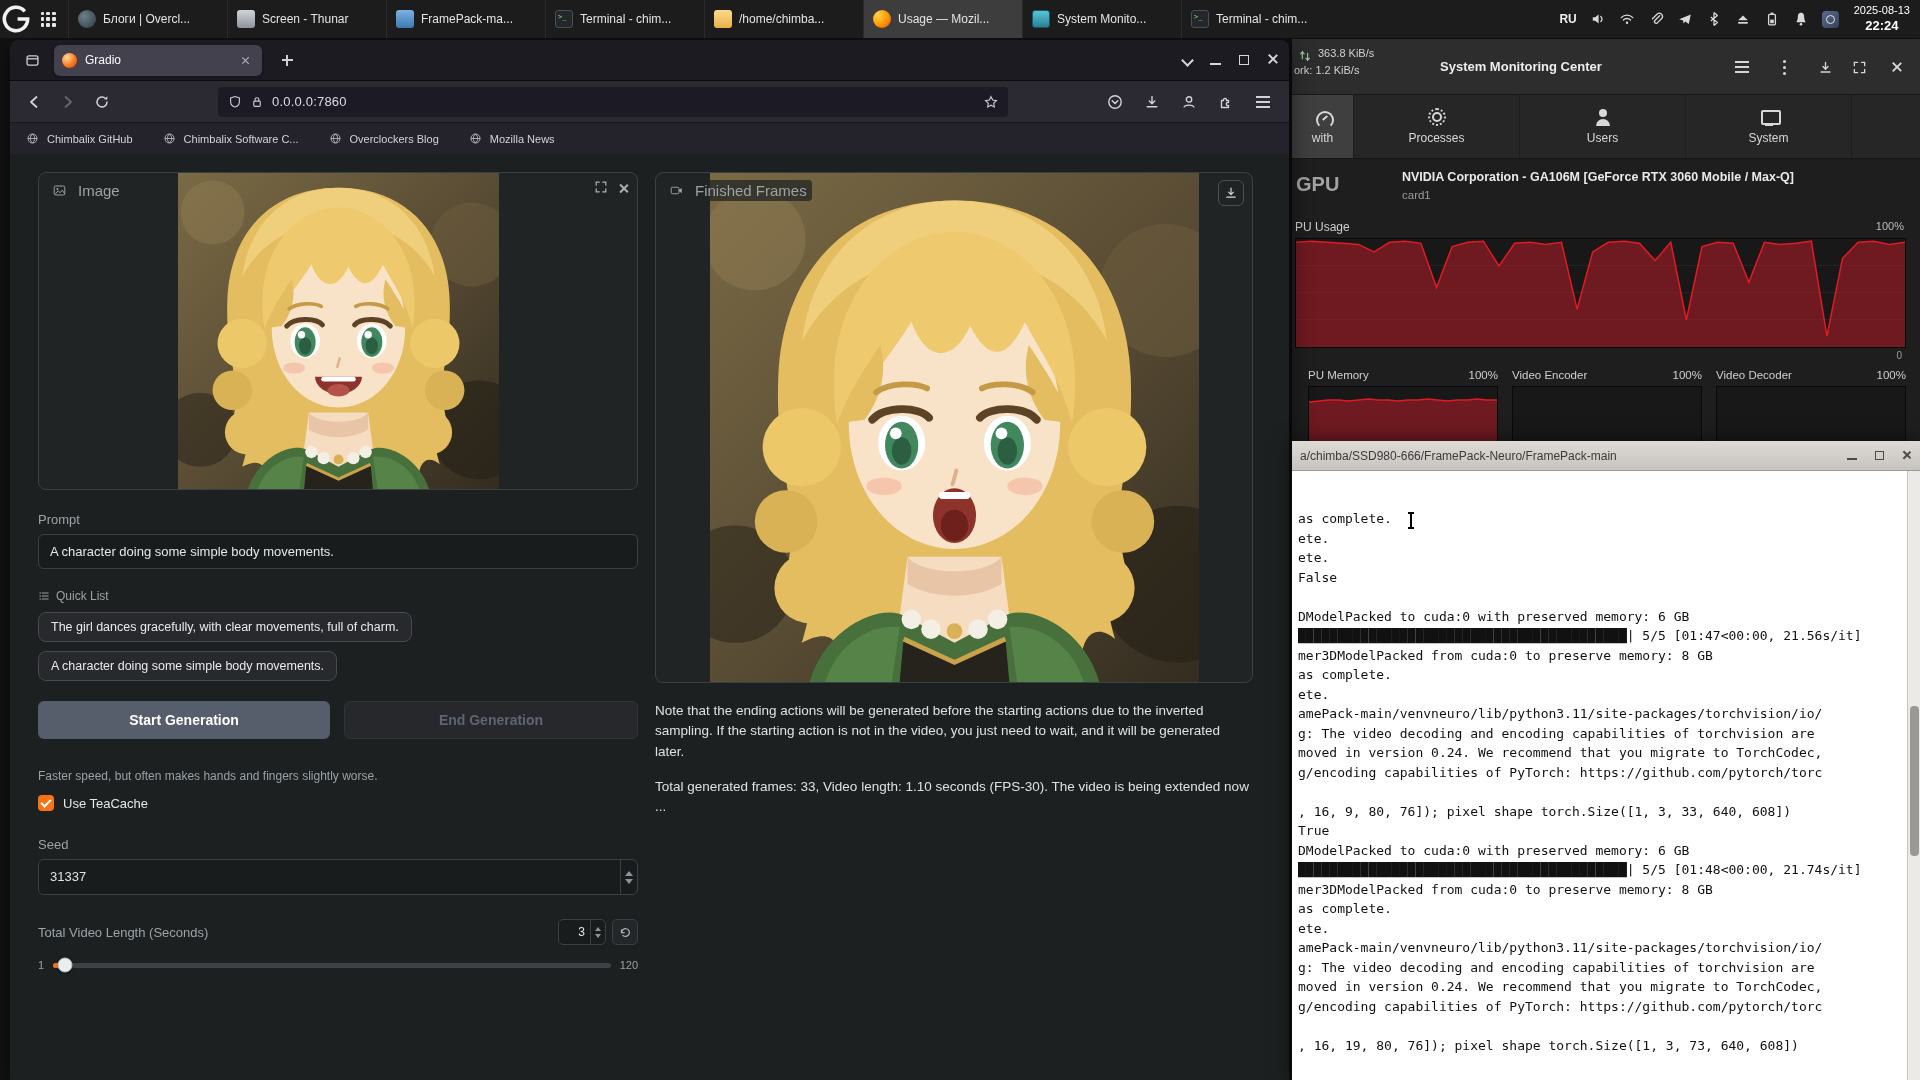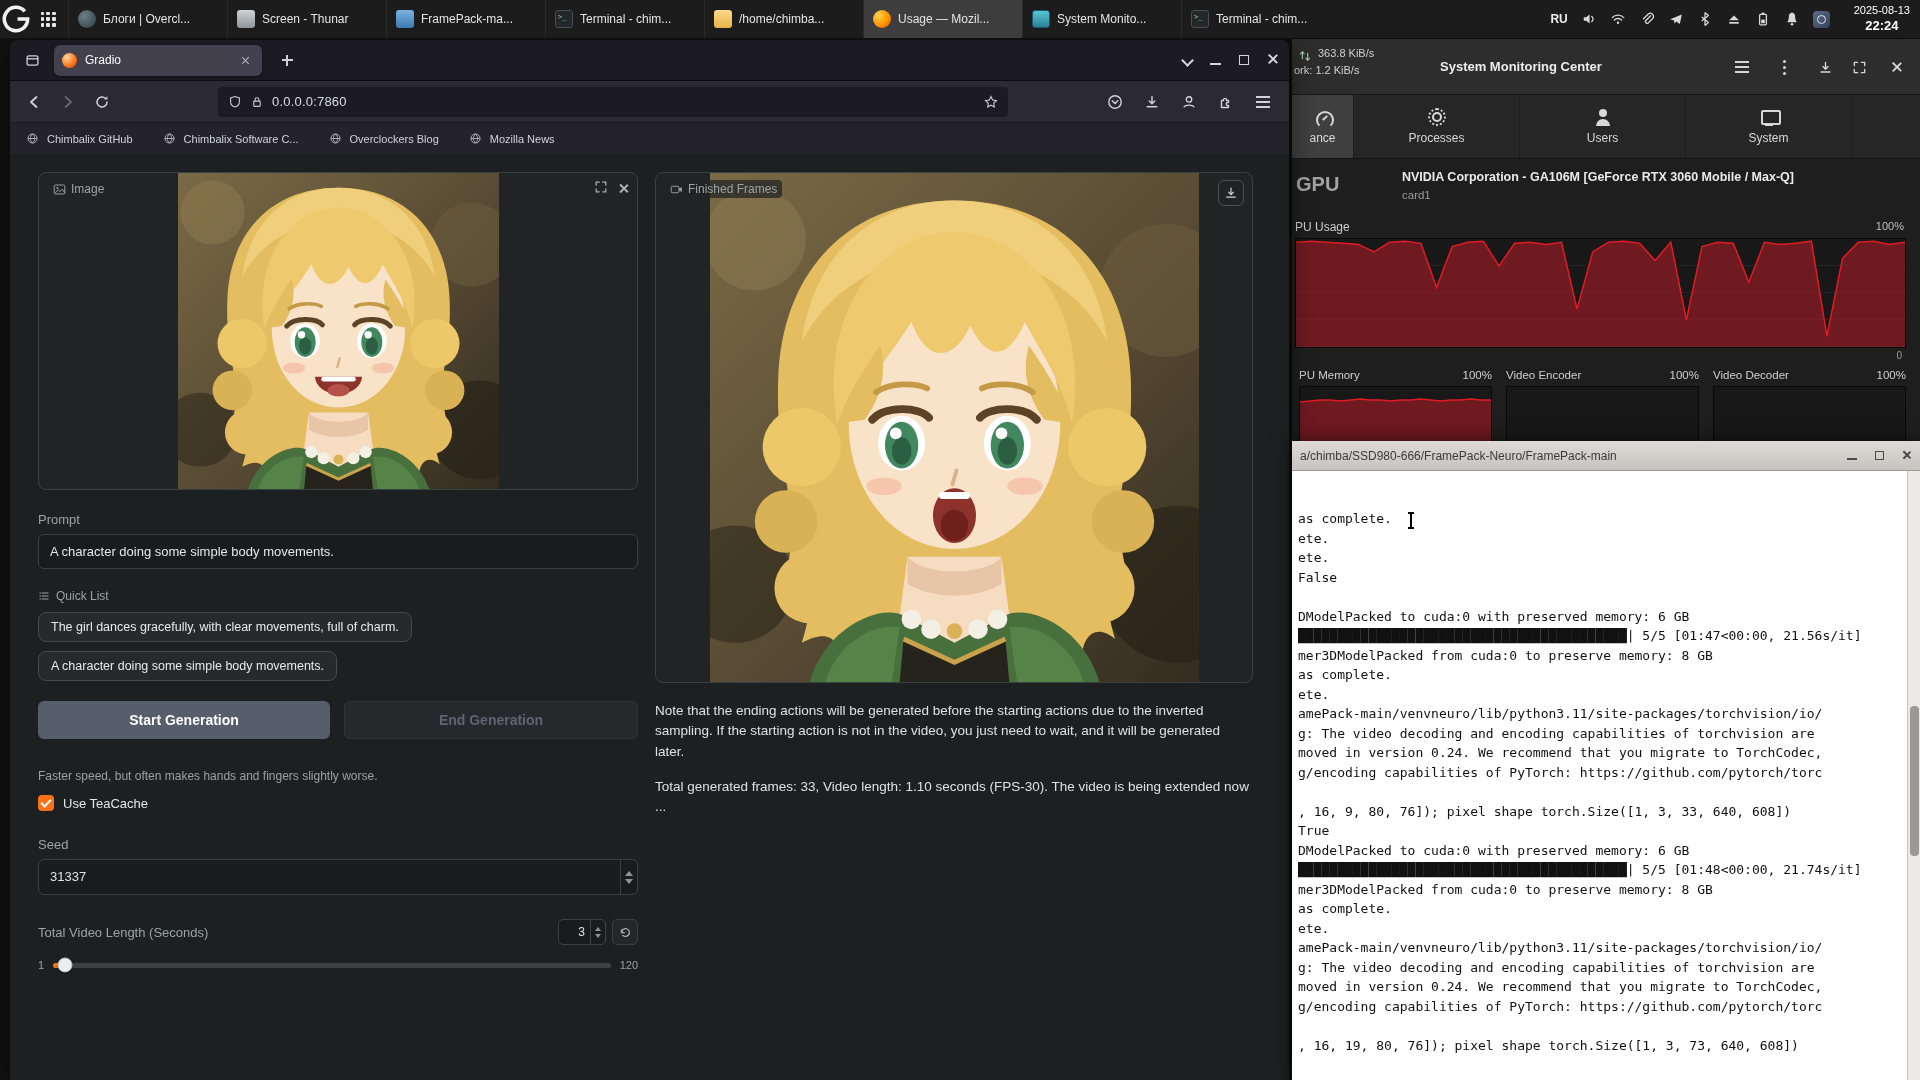--- a/index.html
+++ b/index.html
@@ -37,21 +37,21 @@
 .i-terminal::after{content:">_";position:absolute;left:2px;top:2px;font-size:7px;color:#8be28b;font-family:"DejaVu Sans Mono",monospace}
 .i-file{background:linear-gradient(#ffd98a,#e7b24a);border-radius:3px}
 .i-firefox{background:radial-gradient(circle at 30% 30%,#ffd34d,#ff9500 55%,#d64b17);border-radius:50%}
 .i-monitor{background:linear-gradient(#57c7d4,#2b7f98);border-radius:3px;border:1px solid #1d5666}
 .tb-right{margin-left:auto;display:flex;align-items:center;gap:13px;padding-right:10px}
 .kbd{font-size:12px;font-weight:bold;color:#ededed}
 .tray-ico{width:16px;height:16px;color:#d9d9d9;display:flex;align-items:center;justify-content:center}
 .tray-ico svg{width:16px;height:16px;display:block}
 .shot-ico{width:17px;height:17px;border-radius:4px;background:linear-gradient(135deg,#5b6b8c,#36415c);position:relative}
 .shot-ico::after{content:"";position:absolute;inset:4px;border-radius:50%;border:1.5px solid #dfe3ea}
-.clock{text-align:center;color:#fff;line-height:1.25;margin-left:11px}
+.clock{text-align:center;color:#fff;line-height:1.25;margin-left:2px}
 .clock .date{font-size:11px}
 .clock .time{font-size:13px;font-weight:bold}
 
 
 #firefox{position:absolute;left:10px;top:40px;width:1279px;height:1040px;background:#1c1b22;border-radius:8px 8px 0 0;box-shadow:0 4px 24px rgba(0,0,0,.55);z-index:10;display:flex;flex-direction:column}
 .ff-tabbar{height:40px;display:flex;align-items:center;padding:11px 8px;position:relative;flex:0 0 auto}
 .ffv-btn{width:28px;height:28px;display:flex;align-items:center;justify-content:center;color:#cfcfd8;border-radius:4px}
 .ffv-btn svg{width:15px;height:15px}
 .ff-tab{width:208px;height:31px;background:#42414d;border-radius:6px;display:flex;align-items:center;gap:8px;padding:0 8px;margin-left:8px;color:#fbfbfe;font-size:12px;box-shadow:0 1px 3px rgba(0,0,0,.4)}
 .fav{width:15px;height:15px;border-radius:50%;background:radial-gradient(circle at 32% 30%,#ffd89a,#f97316 60%,#c2410c);flex:0 0 auto}
@@ -82,21 +82,21 @@
 
 .ff-content{flex:1;background:#1d2020;position:relative;overflow:hidden}
 .gr-page{position:absolute;inset:0;padding:18px 36px 0 28px;overflow:hidden}
 .gr-title{font-size:21px;font-weight:bold;color:#f0f2f2;margin:12px 0 18px 4px}
 .gr-cols{display:flex;gap:17px}
 .gr-left{width:600px;flex:0 0 auto}
 .gr-right{flex:1;min-width:0}
 .gr-panel{position:relative;background:#212424;border:1px solid #3a4145;border-radius:8px;overflow:hidden}
 .gr-imgpanel{height:318px}
 .gr-framespanel{height:511px}
-.panel-chip{position:absolute;top:7px;left:9px;display:flex;align-items:center;gap:5px;font-size:12px;color:#9aa3a8;z-index:2;background:rgba(33,36,36,.75);padding:2px 5px;border-radius:4px}
+.panel-chip{position:absolute;top:7px;left:9px;display:flex;align-items:center;gap:12px;font-size:15px;color:#9aa3a8;z-index:2;background:rgba(33,36,36,.75);padding:2px 5px;border-radius:4px}
 .panel-chip svg{width:13px;height:13px}
 .panel-actions{position:absolute;top:7px;right:8px;display:flex;gap:10px;z-index:2;color:#aab2b6;align-items:center}
 .panel-actions svg{width:14px;height:14px}
 .panel-actions .x-icon{width:11px;height:11px}
 .panel-actions .x-icon::before,.panel-actions .x-icon::after{left:4.7px;height:11px}
 .portrait-wrap{height:100%;display:flex;justify-content:center}
 svg.portrait{height:100%;display:block}
 .dl-btn{position:absolute;top:7px;right:8px;width:26px;height:26px;border:1px solid #4a5155;border-radius:6px;display:flex;align-items:center;justify-content:center;color:#cfd5d8;z-index:2;background:rgba(33,36,36,.6)}
 .dl-btn svg{width:14px;height:14px}
 .gr-label{font-size:13px;color:#9aa3a8;margin-bottom:7px}
@@ -168,21 +168,21 @@
 .sm-gpu-title{position:absolute;left:4px;top:134px;font-size:20px;font-weight:bold;color:#a3a3a3}
 .sm-gpu-dev{position:absolute;left:110px;top:131px;font-size:12.5px;font-weight:bold;color:#eaeaea;width:505px}
 .sm-gpu-card{position:absolute;left:110px;top:150px;font-size:11.5px;color:#9c9c9c}
 .sm-usage-label{position:absolute;left:3px;top:181px;font-size:12px;color:#cfcfcf}
 .sm-usage-max{position:absolute;right:16px;top:181px;font-size:11px;color:#bdbdbd}
 .sm-chart-main{position:absolute;left:3px;top:199px;width:611px;height:110px;background:#181818;border:1px solid #090909;background-image:repeating-linear-gradient(to bottom,transparent 0,transparent 26px,#242424 26px,#242424 27px)}
 svg.chart{position:absolute;inset:0;width:100%;height:100%}
 .chart-fill{fill:rgba(170,28,40,.6)}
 .chart-line{fill:none;stroke:#e01b24;stroke-width:1.5;vector-effect:non-scaling-stroke}
 .sm-zero{position:absolute;right:18px;top:311px;font-size:10px;color:#9c9c9c}
-.sm-minirow{position:absolute;left:7px;top:330px;right:14px;display:flex;gap:14px}
+.sm-minirow{position:absolute;left:16px;top:330px;right:14px;display:flex;gap:14px}
 .sm-mini{flex:1}
 .sm-mini-head{display:flex;justify-content:space-between;font-size:11.5px;color:#cfcfcf;margin-bottom:5px}
 .sm-mini-chart{position:relative;height:110px;background:#181818;border:1px solid #090909}
 
 
 #terminal{position:absolute;left:1292px;top:441px;width:628px;height:639px;background:#fff;z-index:20;box-shadow:0 0 18px rgba(0,0,0,.6)}
 .term-titlebar{position:relative;height:30px;background:linear-gradient(#dedad5,#c7c3be);border-bottom:1px solid #9d9a95;color:#3b3b3b;font-size:12px;line-height:30px;padding-left:8px;white-space:nowrap;overflow:hidden}
 .term-ctls{position:absolute;right:8px;top:0;height:30px;display:flex;align-items:center;gap:18px;color:#4a4a4a}
 .tmin{width:10px;height:2px;background:currentColor;display:inline-block}
 .tmax{width:9px;height:9px;border:1.5px solid currentColor;display:inline-block}
@@ -694,21 +694,21 @@
           </svg>
         </span>
       <span class="sm-hicon" id="smi-close">
           <span class="x-icon"></span>
         </span>
     </div>
     <div class="sm-tabs">
 
     <div class="sm-tab active i-perf">
           <span class="sm-tab-ico"></span>
-          <span>ance</span>
+          <span>with</span>
         </div>
         <div class="sm-tab i-gear">
           <span class="sm-tab-ico"></span>
           <span>Processes</span>
         </div>
         <div class="sm-tab i-user">
           <span class="sm-tab-ico"></span>
           <span>Users</span>
         </div>
         <div class="sm-tab i-sys">

